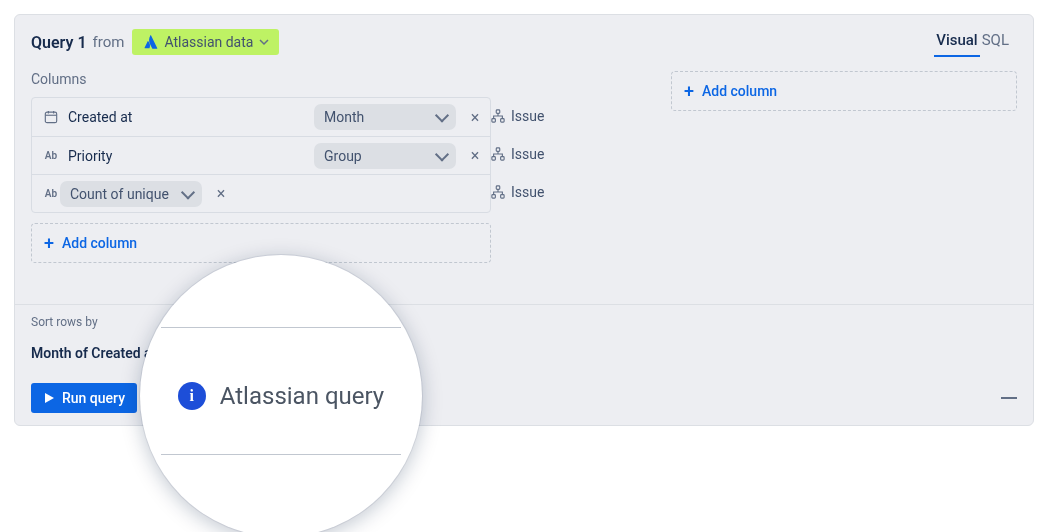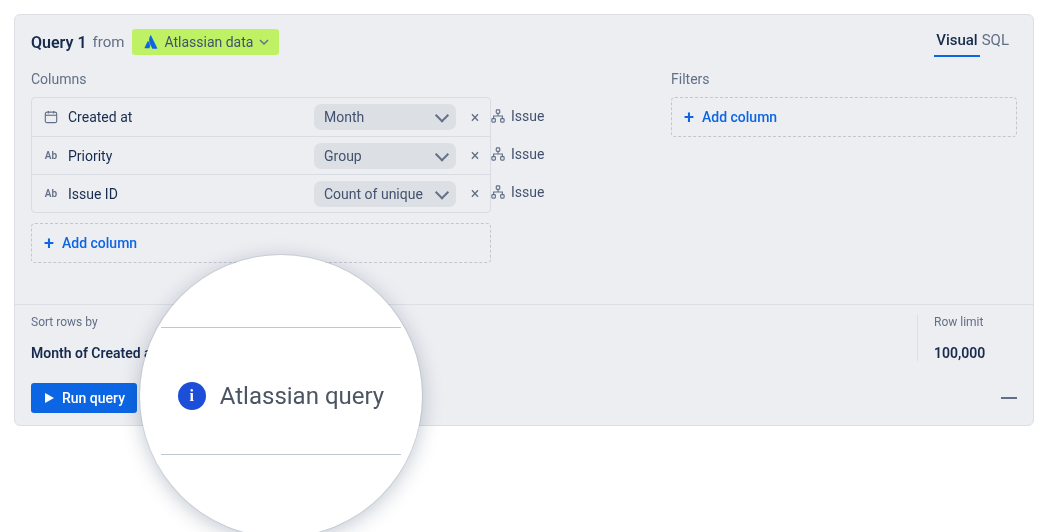--- a/index.html
+++ b/index.html
@@ -229,21 +229,20 @@
           <div class="remove-btn">×</div>
         </div>
         <div class="col-row">
           <span class="type-icon" style="font-size:10px;font-weight:600;">Ab</span>
           <span class="col-name">Priority</span>
           <div class="select">Group</div>
           <div class="remove-btn">×</div>
         </div>
         <div class="col-row">
           <span class="type-icon" style="font-size:10px;font-weight:600;">Ab</span>
-          <span class="col-name">Issue ID</span>
           <div class="select">Count of unique</div>
           <div class="remove-btn">×</div>
         </div>
       </div>
       <div class="add-btn">
         <span class="plus-icon">+</span>
         <span>Add column</span>
       </div>
     </div>
 
@@ -277,36 +276,31 @@
               <rect x="1" y="11" width="4" height="4" rx="1" fill="none" stroke="#626F86" stroke-width="1.3"></rect>
               <rect x="11" y="11" width="4" height="4" rx="1" fill="none" stroke="#626F86" stroke-width="1.3"></rect>
               <path d="M8 5v3M8 8h-5v3M8 8h5v3" fill="none" stroke="#626F86" stroke-width="1.3"></path>
             </svg>
         </span>
         <span>Issue</span>
       </div>
     </div>
 
     <div class="filters-col">
-      <div class="section-label">Filters</div>
       <div class="add-btn filter">
         <span class="plus-icon">+</span>
         <span>Add column</span>
       </div>
     </div>
   </div>
 
   <div class="sort-row">
     <div class="sort-cell">
       <div class="sort-label">Sort rows by</div>
       <div class="sort-value">Month of Created at</div>
-    </div>
-    <div class="sort-cell limit">
-      <div class="sort-label">Row limit</div>
-      <div class="sort-value">100,000</div>
     </div>
   </div>
 
   <div class="footer-row">
     <div class="run-btn">
       <svg class="play-icon" width="12" height="12" viewBox="0 0 12 12">
           <path d="M2 1l9 5-9 5z"></path>
         </svg>
       <span>Run query</span>
     </div>

